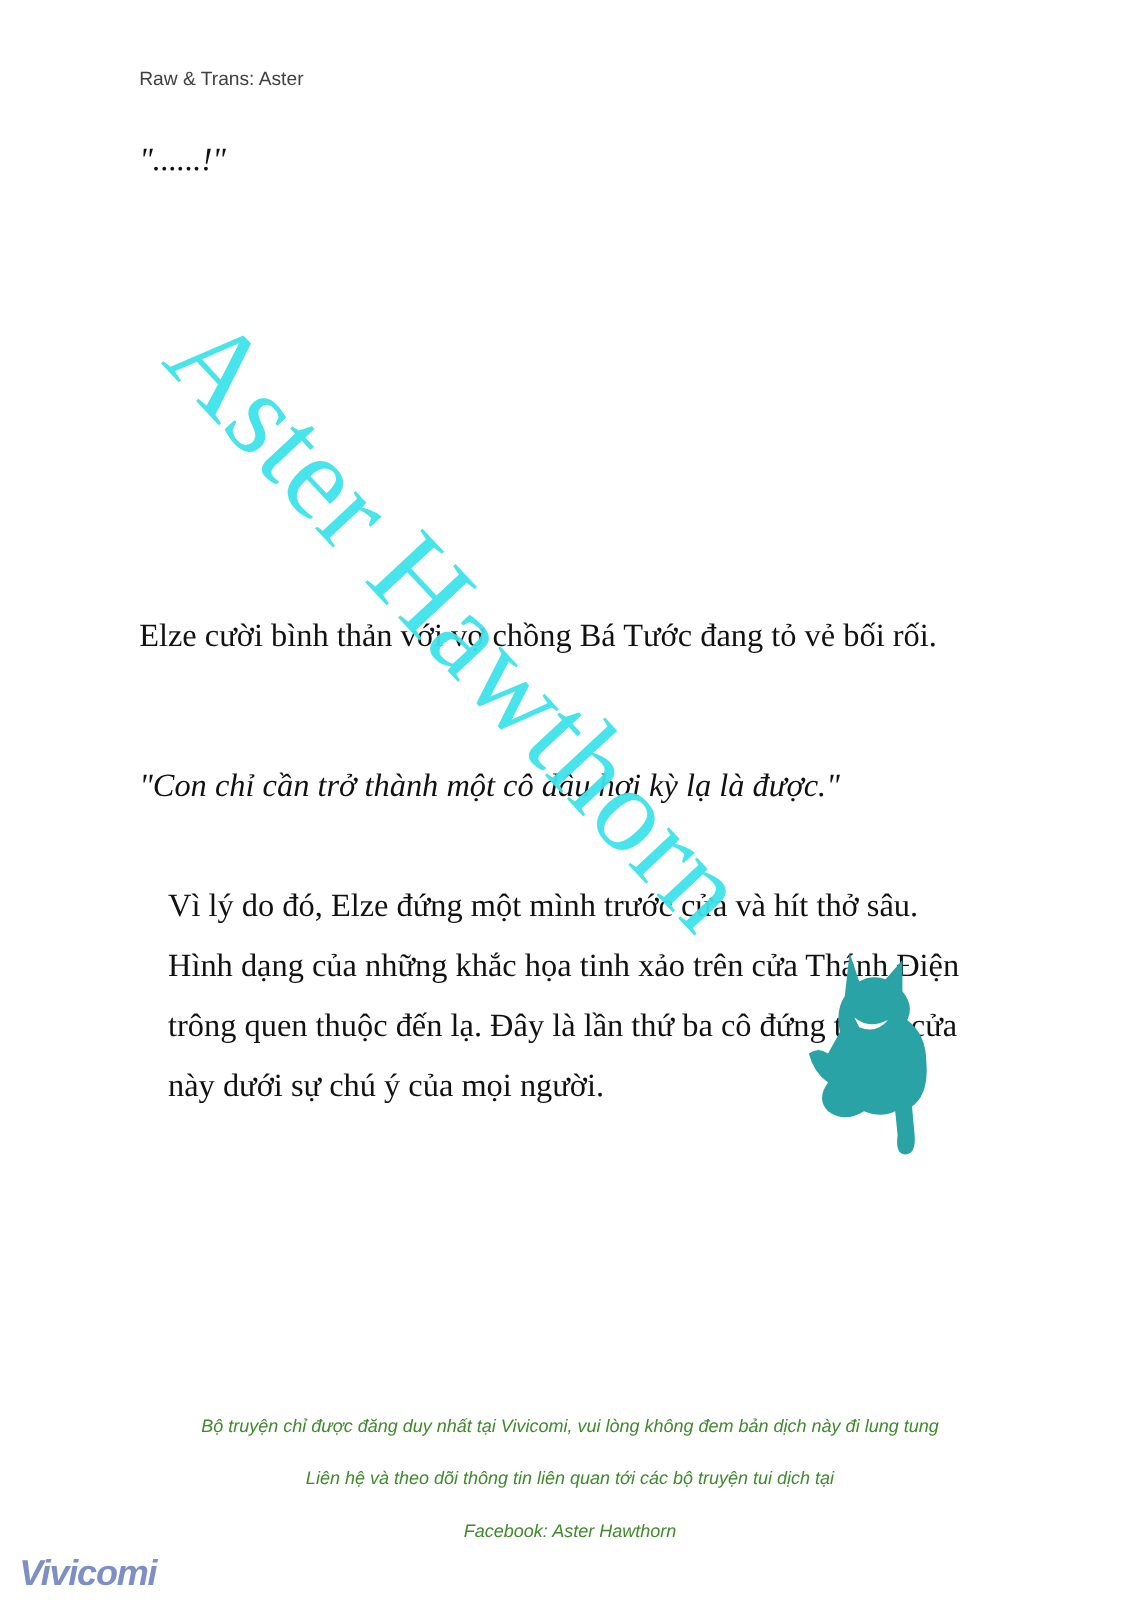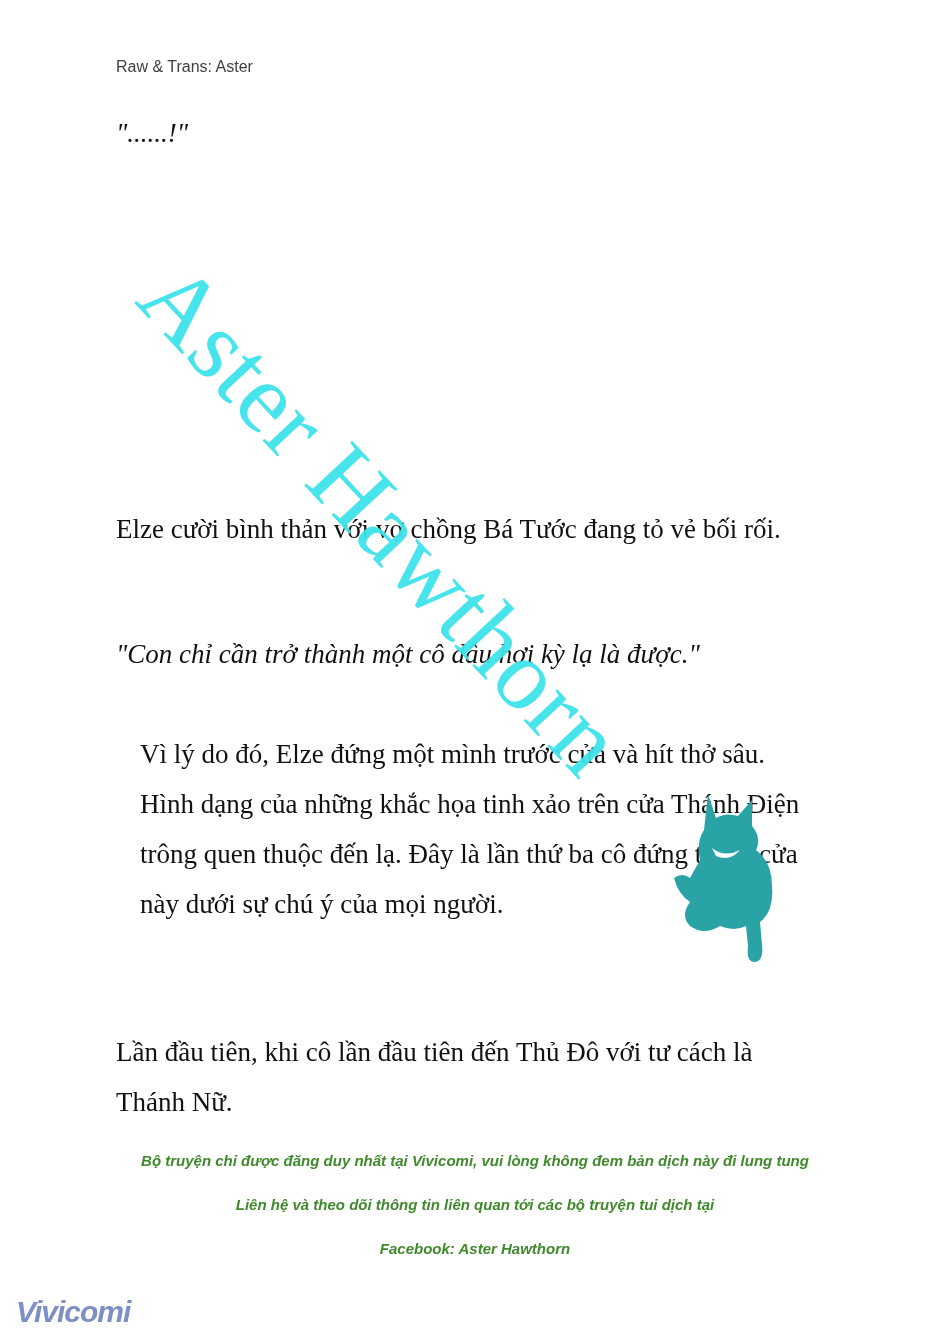--- a/index.html
+++ b/index.html
@@ -46,23 +46,24 @@
     .p4 { top: 729px; margin-left: 24px; }
     .p5 { top: 1027px; }
 
     .notice {
       position: absolute;
       left: 0;
       width: 950px;
       text-align: center;
       font-family: "Liberation Sans", "DejaVu Sans", sans-serif;
       font-style: italic;
-      font-weight: bold;
+      font-weight: normal;
       font-size: 15px;
       color: #3f8a2c;
+      margin-top: 28px;
     }
     .n0 { top: 1152px; }
     .n1 { top: 1196px; }
     .n2 { top: 1240px; }
 
     .watermark {
       position: absolute;
       left: 118px;
       top: 520px;
       transform-origin: 0 0;
@@ -115,22 +116,20 @@
 
   <div class="credit">Raw &amp; Trans: Aster</div>
 
   <p class="para italic p0">"......!"</p>
   <p class="para p2">Elze cười bình thản với vợ chồng Bá Tước đang tỏ vẻ bối rối.</p>
   <p class="para italic p3">"Con chỉ cần trở thành một cô dâu hơi kỳ lạ là được."</p>
   <p class="para p4">Vì lý do đó, Elze đứng một mình trước cửa và hít thở sâu.
 Hình dạng của những khắc họa tinh xảo trên cửa Thánh Điện
 trông quen thuộc đến lạ. Đây là lần thứ ba cô đứng trước cửa
 này dưới sự chú ý của mọi người.</p>
-  <p class="para p5">Lần đầu tiên, khi cô lần đầu tiên đến Thủ Đô với tư cách là
-Thánh Nữ.</p>
 
   <div class="notice n0">Bộ truyện chỉ được đăng duy nhất tại Vivicomi, vui lòng không đem bản dịch này đi lung tung</div>
   <div class="notice n2">Facebook: Aster Hawthorn</div>
   <div class="notice n1">Liên hệ và theo dõi thông tin liên quan tới các bộ truyện tui dịch tại</div>
 
   <div class="watermark-wrap">
     <div class="watermark">Aster Hawthorn</div>
   </div>
 
   <svg class="cat" viewBox="0 0 120 180" xmlns="http://www.w3.org/2000/svg">

